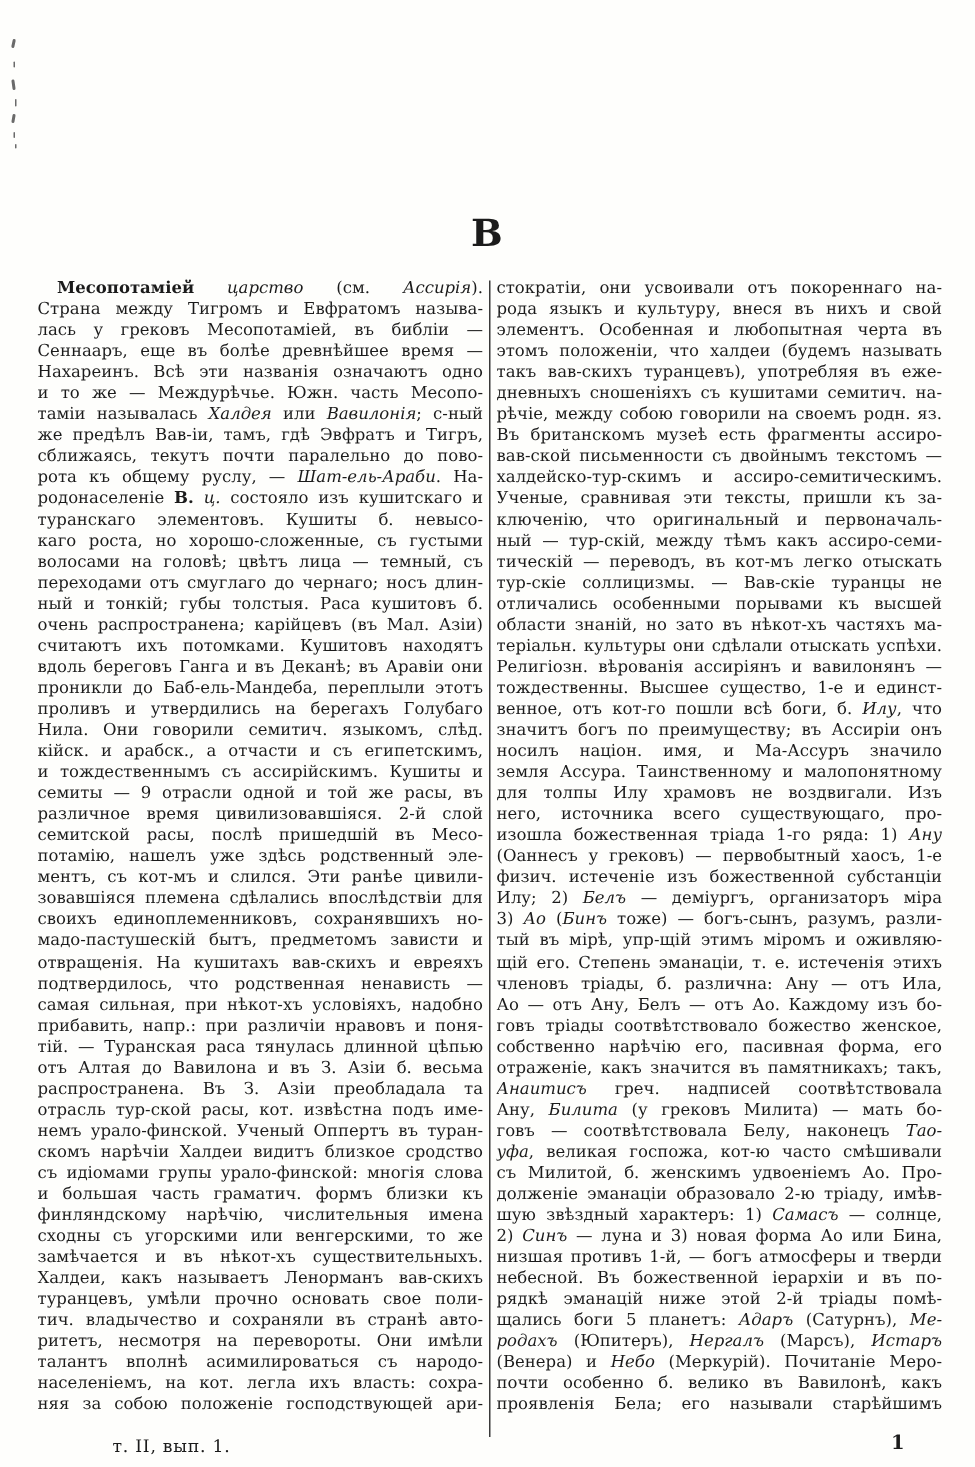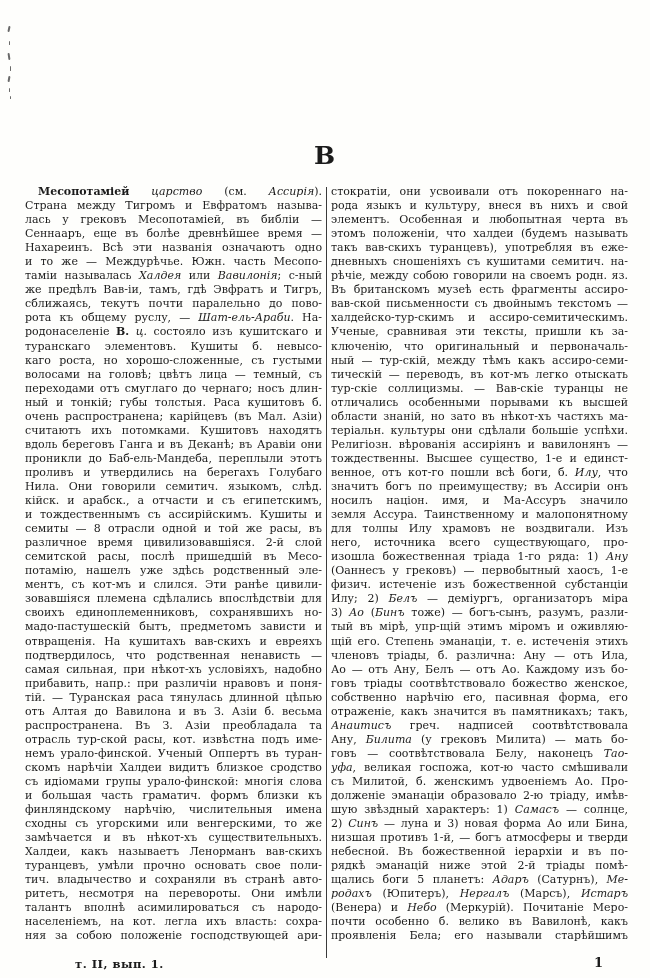--- a/index.html
+++ b/index.html
@@ -54,21 +54,21 @@
     top: 955px;
     left: 25px;
     width: 603px;
     height: 18px;
   }
   .footer-volume {
     position: absolute;
     left: 50px;
     top: 2px;
     font-size: 11.5px;
-    font-weight: bold;
+    font-weight: normal;
     letter-spacing: 0.5px;
   }
   .footer-page {
     position: absolute;
     right: 25px;
     top: 0;
     font-size: 13px;
     font-weight: bold;
   }
   .artifact {
@@ -120,21 +120,21 @@
         <div class="line">переходами отъ смуглаго до чернаго; носъ длин-</div>
         <div class="line">ный и тонкій; губы толстыя. Раса кушитовъ б.</div>
         <div class="line">очень распространена; карійцевъ (въ Мал. Азіи)</div>
         <div class="line">считаютъ ихъ потомками. Кушитовъ находятъ</div>
         <div class="line">вдоль береговъ Ганга и въ Деканѣ; въ Аравіи они</div>
         <div class="line">проникли до Баб-ель-Мандеба, переплыли этотъ</div>
         <div class="line">проливъ и утвердились на берегахъ Голубаго</div>
         <div class="line">Нила. Они говорили семитич. языкомъ, слѣд.</div>
         <div class="line">кійск. и арабск., а отчасти и съ египетскимъ,</div>
         <div class="line">и тождественнымъ съ ассирійскимъ. Кушиты и</div>
-        <div class="line">семиты — 8 отрасли одной и той же расы, въ</div>
+        <div class="line">семиты — 9 отрасли одной и той же расы, въ</div>
         <div class="line">различное время цивилизовавшіяся. 2-й слой</div>
         <div class="line">семитской расы, послѣ пришедшій въ Месо-</div>
         <div class="line">потамію, нашелъ уже здѣсь родственный эле-</div>
         <div class="line">ментъ, съ кот-мъ и слился. Эти ранѣе цивили-</div>
         <div class="line">зовавшіяся племена сдѣлались впослѣдствіи для</div>
         <div class="line">своихъ единоплеменниковъ, сохранявшихъ но-</div>
         <div class="line">мадо-пастушескій бытъ, предметомъ зависти и</div>
         <div class="line">отвращенія. На кушитахъ вав-скихъ и евреяхъ</div>
         <div class="line">подтвердилось, что родственная ненависть —</div>
         <div class="line">самая сильная, при нѣкот-хъ условіяхъ, надобно</div>
@@ -170,21 +170,21 @@
         <div class="line">Въ британскомъ музеѣ есть фрагменты ассиро-</div>
         <div class="line">вав-ской письменности съ двойнымъ текстомъ —</div>
         <div class="line">халдейско-тур-скимъ и ассиро-семитическимъ.</div>
         <div class="line">Ученые, сравнивая эти тексты, пришли къ за-</div>
         <div class="line">ключенію, что оригинальный и первоначаль-</div>
         <div class="line">ный — тур-скій, между тѣмъ какъ ассиро-семи-</div>
         <div class="line">тическій — переводъ, въ кот-мъ легко отыскать</div>
         <div class="line">тур-скіе соллицизмы. — Вав-скіе туранцы не</div>
         <div class="line">отличались особенными порывами къ высшей</div>
         <div class="line">области знаній, но зато въ нѣкот-хъ частяхъ ма-</div>
-        <div class="line">теріальн. культуры они сдѣлали большіе успѣхи.</div>
+        <div class="line">теріальн. культуры они сдѣлали отыскать успѣхи.</div>
         <div class="line">Религіозн. вѣрованія ассиріянъ и вавилонянъ —</div>
         <div class="line">тождественны. Высшее существо, 1-е и единст-</div>
         <div class="line">венное, отъ кот-го пошли всѣ боги, б. <i>Илу</i>, что</div>
         <div class="line">значитъ богъ по преимуществу; въ Ассиріи онъ</div>
         <div class="line">носилъ націон. имя, и Ма-Ассуръ значило</div>
         <div class="line">земля Ассура. Таинственному и малопонятному</div>
         <div class="line">для толпы Илу храмовъ не воздвигали. Изъ</div>
         <div class="line">него, источника всего существующаго, про-</div>
         <div class="line">изошла божественная тріада 1-го ряда: 1) <i>Ану</i></div>
         <div class="line">(Оаннесъ у грековъ) — первобытный хаосъ, 1-е</div>

